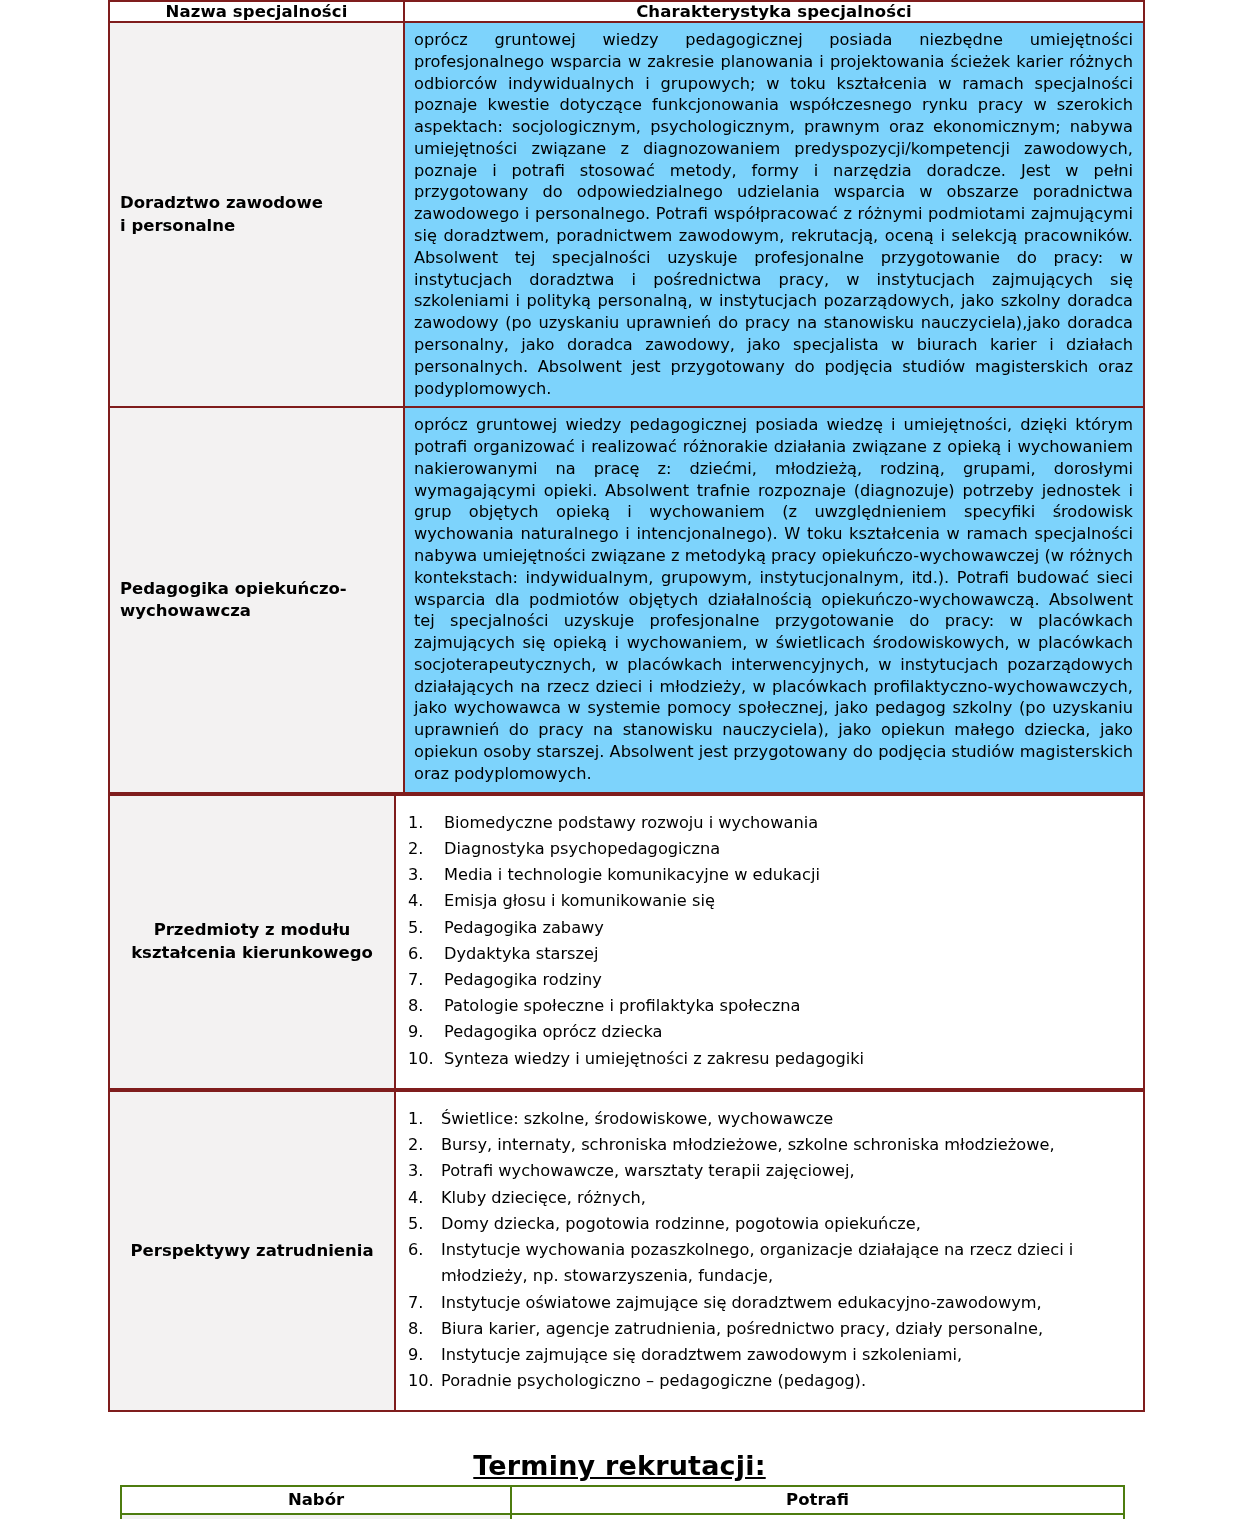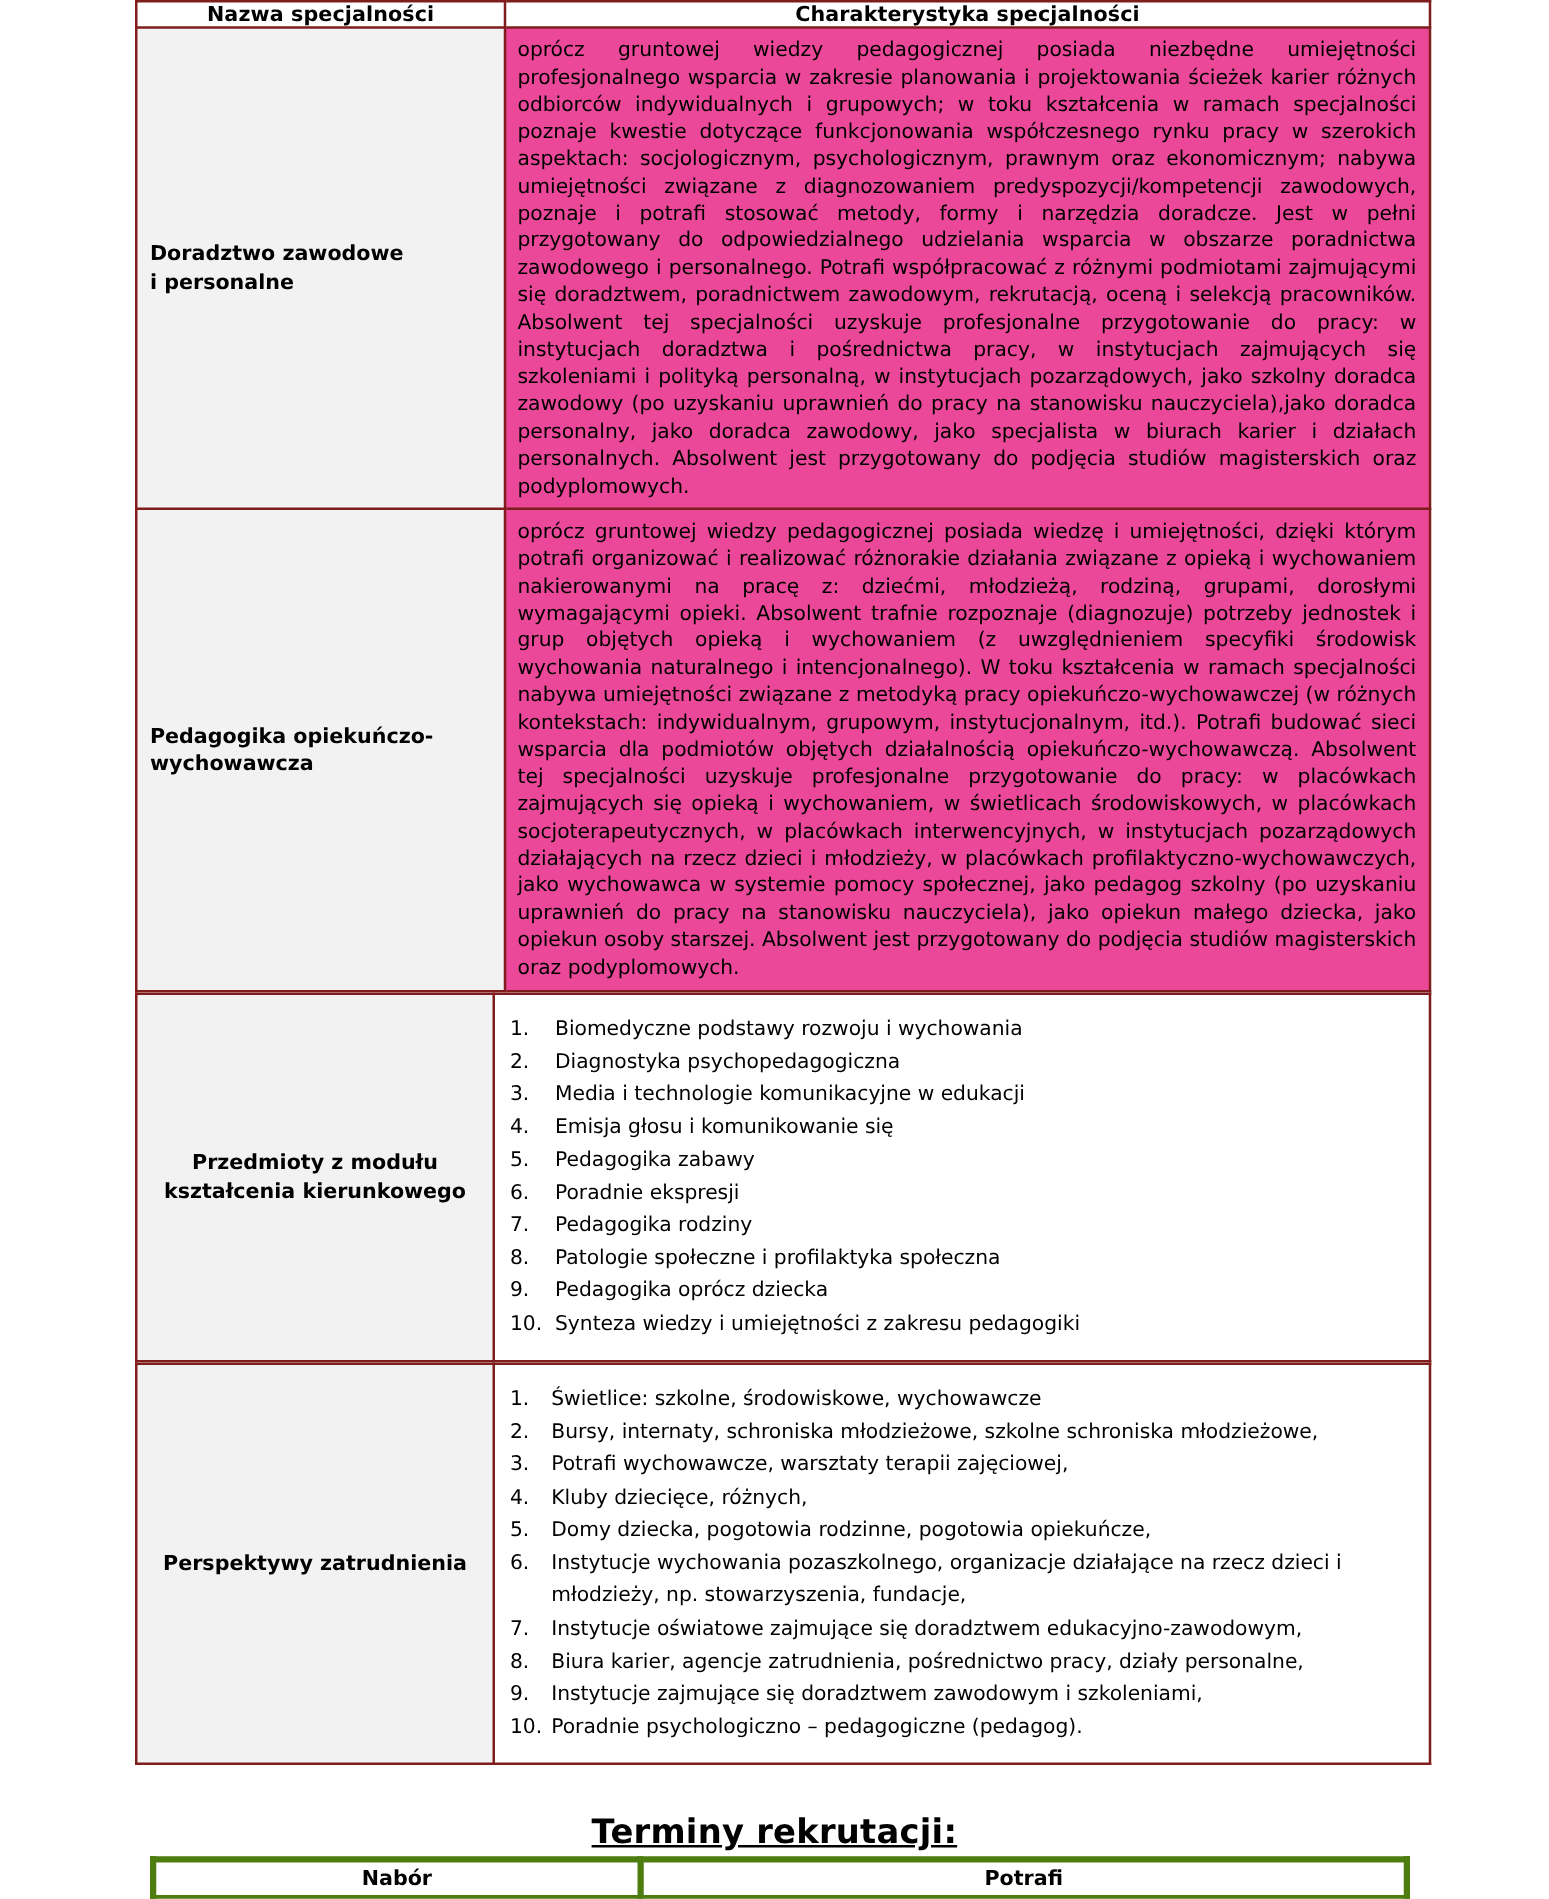--- a/index.html
+++ b/index.html
@@ -51,21 +51,21 @@
   }
   .t1 td.namecell {
     background: #f3f2f2;
     text-align: left;
     font-weight: bold;
     font-size: 16.5px;
     line-height: 1.35;
     padding: 6px 10px;
   }
   .t1 td.desccell {
-    background: #ec4899;
+    background: #7dd3fc;
     text-align: justify;
     text-justify: inter-word;
     font-size: 16.2px;
     line-height: 1.345;
     padding: 6px 10px 7px 9px;
     vertical-align: top;
     hyphens: none;
   }
 
   
@@ -122,21 +122,21 @@
   }
   table.t4 {
     border-collapse: collapse;
     table-layout: fixed;
     margin: 0 0 0 120px;
     width: 1003px;
   }
   table.t4 col.c1 { width: 390px; }
   table.t4 col.c2 { width: 613px; }
   table.t4 th, table.t4 td {
-    border: 5px solid #4d7c0f;
+    border: 2px solid #4d7c0f;
     text-align: center;
     font-weight: bold;
     font-size: 16.5px;
     padding: 3px 4px 4px 4px;
   }
   table.t4 th { background: #ffffff; }
   table.t4 td.nab { background: #f3f2f2; }
   table.t4 td.term { background: #ffffff; }
 </style>
 </head>
@@ -175,21 +175,21 @@
     <tbody>
       <tr>
         <td class="namecell">Przedmioty z modułu<br>kształcenia kierunkowego</td>
         <td class="listcell">
           <ol class="numlist">
             <li><span class="num">1.</span><span>Biomedyczne podstawy rozwoju i wychowania</span></li>
             <li><span class="num">2.</span><span>Diagnostyka psychopedagogiczna</span></li>
             <li><span class="num">3.</span><span>Media i technologie komunikacyjne w edukacji</span></li>
             <li><span class="num">4.</span><span>Emisja głosu i komunikowanie się</span></li>
             <li><span class="num">5.</span><span>Pedagogika zabawy</span></li>
-            <li><span class="num">6.</span><span>Poradnie ekspresji</span></li>
+            <li><span class="num">6.</span><span>Dydaktyka starszej</span></li>
             <li><span class="num">7.</span><span>Pedagogika rodziny</span></li>
             <li><span class="num">8.</span><span>Patologie społeczne i profilaktyka społeczna</span></li>
             <li><span class="num">9.</span><span>Pedagogika oprócz dziecka</span></li>
             <li><span class="num">10.</span><span>Synteza wiedzy i umiejętności z zakresu pedagogiki</span></li>
           </ol>
         </td>
       </tr>
     </tbody>
   </table>
 

